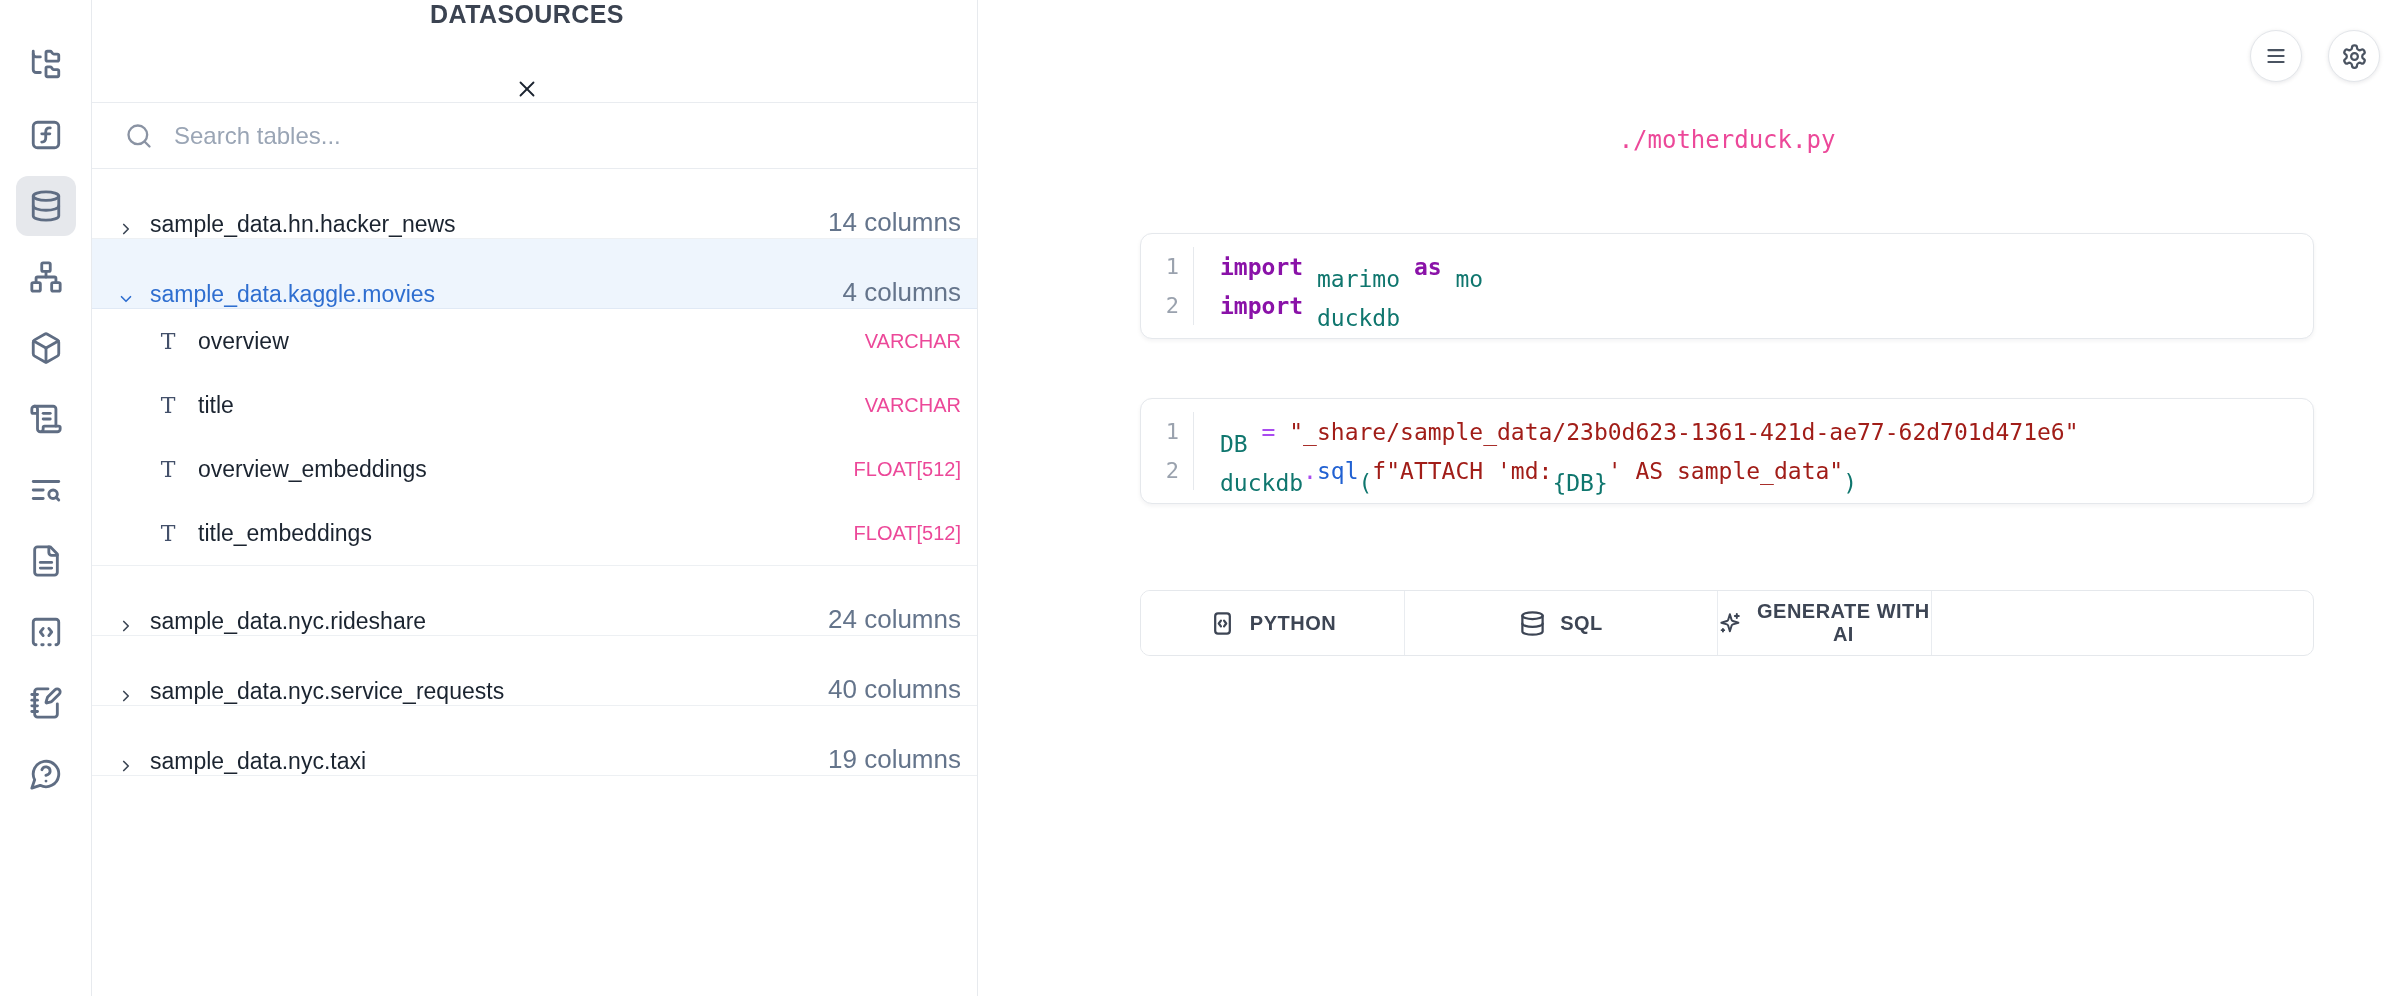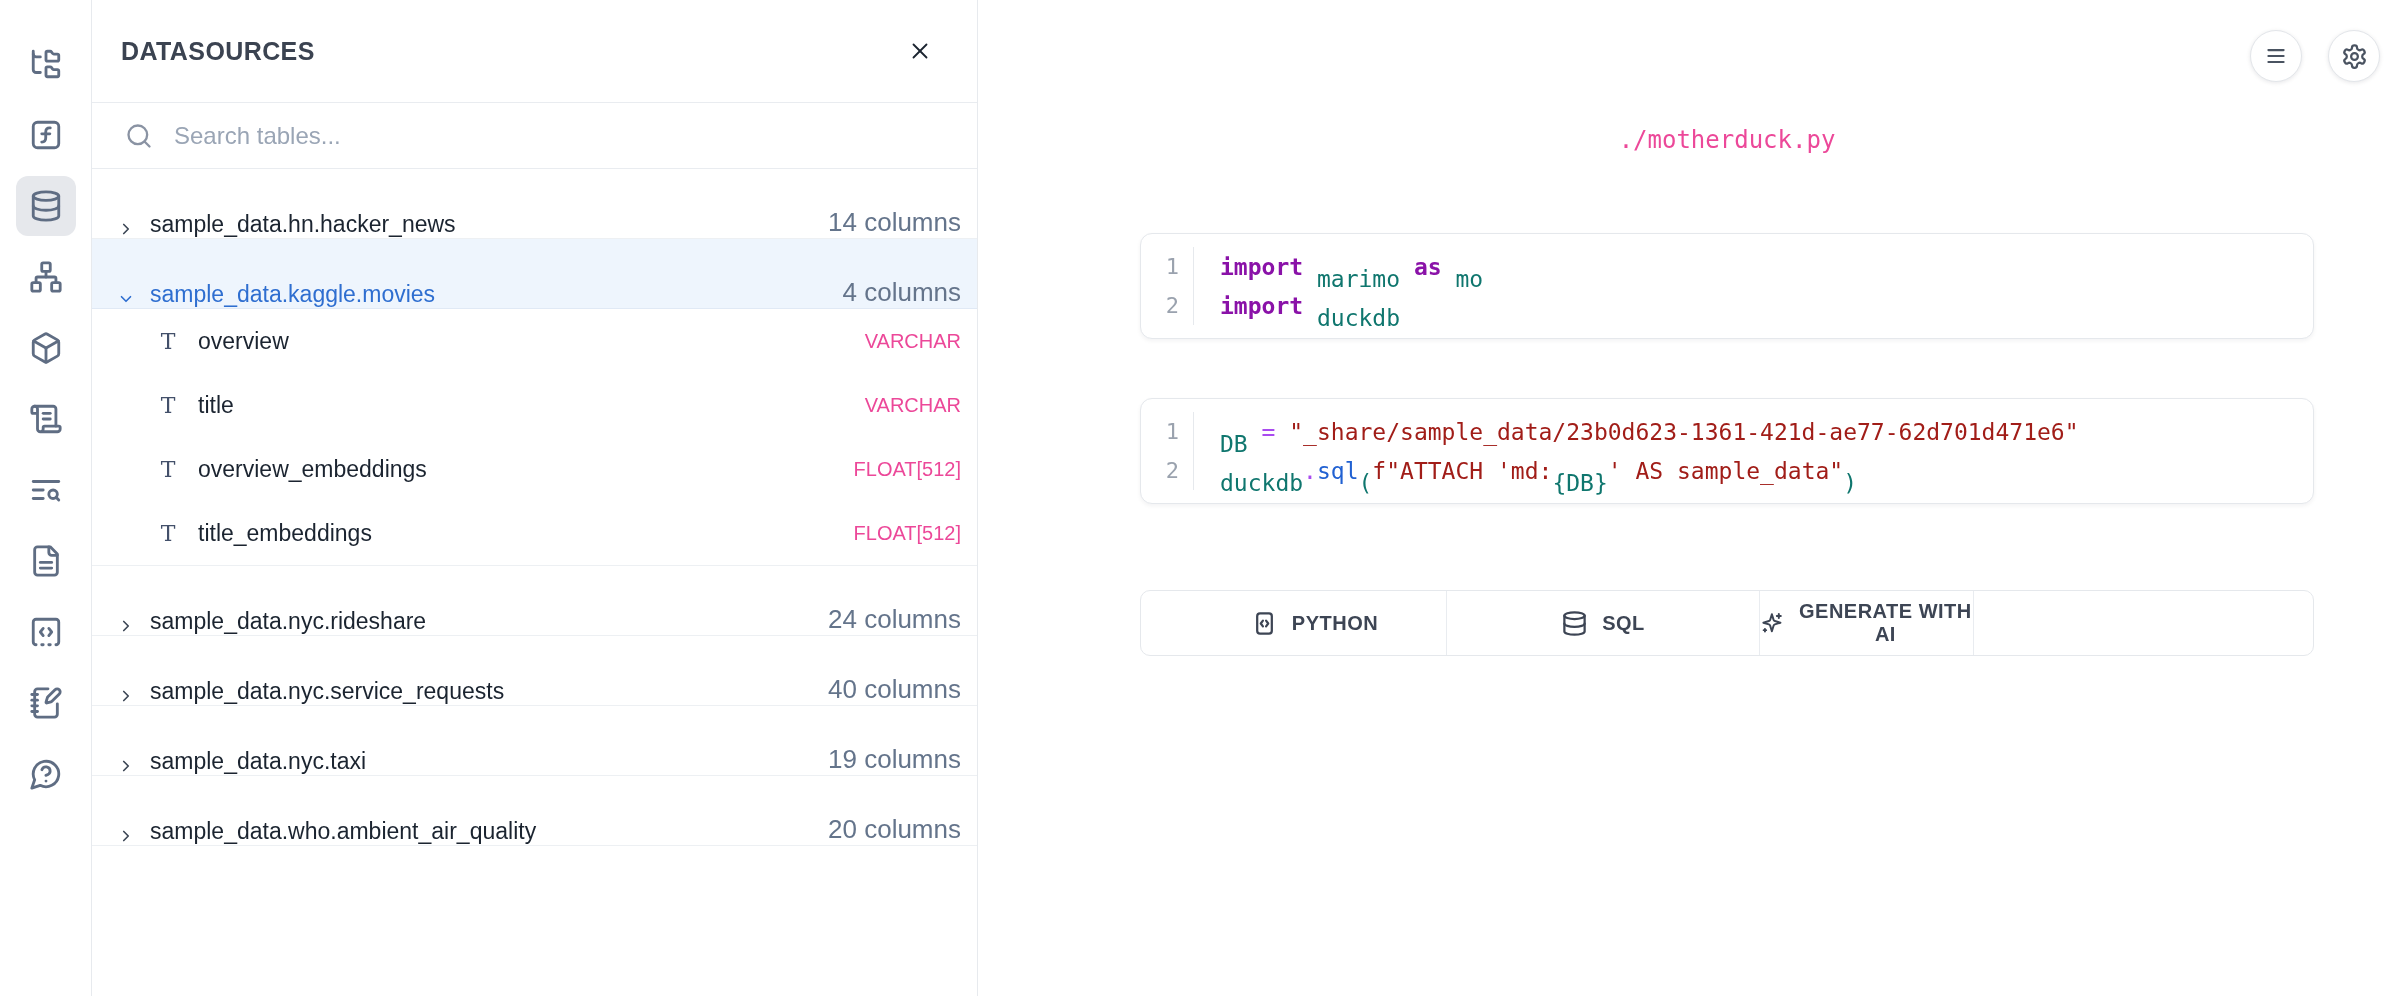--- a/index.html
+++ b/index.html
@@ -27,21 +27,21 @@
   }
   .rail-item.active { background: #e6e8ec; }
 
   
   .panel {
     position: absolute; left: 92px; top: 0; width: 886px; height: 996px;
     border-right: 1px solid #e7eaee; background: #fff;
   }
   .panel-header {
     height: 103px; display: flex; align-items: center; justify-content: space-between;
-    padding: 0 44px 0 29px; border-bottom: 1px solid #e9ecf0;
+    padding: 0 44px 0 29px; border-bottom: 1px solid #e9ecf0; flex-direction: column;
   }
   .panel-title {
     font-size: 25px; font-weight: 700; color: #3b4351; letter-spacing: .4px;
   }
   .close-btn { background: none; border: none; color: #1b2430; cursor: pointer; }
 
   .search-row {
     height: 66px; display: flex; align-items: center; gap: 21px;
     padding-left: 33px; border-bottom: 1px solid #e9ecf0; color: #8a93a3;
   }
@@ -98,21 +98,21 @@
   .code-text { margin-left: 14px; border-left: 1px solid #e6e9ed; padding-left: 26px; white-space: pre; align-self: stretch; display: flex; align-items: center; }
   .tk-plain { color: #0f766e; margin-top: 25px; }
   .tk-kw { color: #8a12a8; font-weight: 700; }
   .tk-op { color: #a94bef; }
   .tk-str { color: #a11d18; }
   .tk-fn { color: #2161d2; }
 
   .add-bar {
     position: absolute; left: 1140px; top: 590px; width: 1174px; height: 66px;
     background: #fff; border: 1px solid #e5e8ec; border-radius: 10px;
-    display: flex; overflow: hidden; padding-left: 42px;
+    display: flex; overflow: hidden;
   }
   .add-btn {
     display: flex; align-items: center; justify-content: center; gap: 14px;
     background: #fff; border: none; border-right: 1px solid #e9ecf0;
     font-family: "Liberation Sans", sans-serif; font-size: 20px; font-weight: 700;
     letter-spacing: .5px; color: #3d4554; cursor: pointer;
   }
   .add-btn:nth-child(1) { flex: 0 0 264px; }
   .add-btn:nth-child(2) { flex: 0 0 313px; }
   .add-btn:nth-child(3) { flex: 0 0 214px; }
@@ -281,27 +281,20 @@
         <span class="t-name">sample_data.nyc.service_requests</span>
         <span class="t-count">40 columns</span>
       </div>
       <div class="table-row">
         <svg viewBox="0 0 24 24" width="18" height="18" fill="none" stroke="currentColor" stroke-width="2.2" stroke-linecap="round" stroke-linejoin="round">
           <path d="m9 18 6-6-6-6"></path>
         </svg>
         <span class="t-name">sample_data.nyc.taxi</span>
         <span class="t-count">19 columns</span>
       </div>
-      <div class="table-row">
-        <svg viewBox="0 0 24 24" width="18" height="18" fill="none" stroke="currentColor" stroke-width="2.2" stroke-linecap="round" stroke-linejoin="round">
-          <path d="m9 18 6-6-6-6"></path>
-        </svg>
-        <span class="t-name">sample_data.who.ambient_air_quality</span>
-        <span class="t-count">20 columns</span>
-      </div>
     </div>
 </section>
 
 <button class="round-btn menu-btn">
   <svg viewBox="0 0 24 24" width="26" height="26" fill="none" stroke="currentColor" stroke-width="2" stroke-linecap="round">
       <path d="M5 6.5h14"></path>
       <path d="M5 12h14"></path>
       <path d="M5 17.5h14"></path>
     </svg>
 </button>

